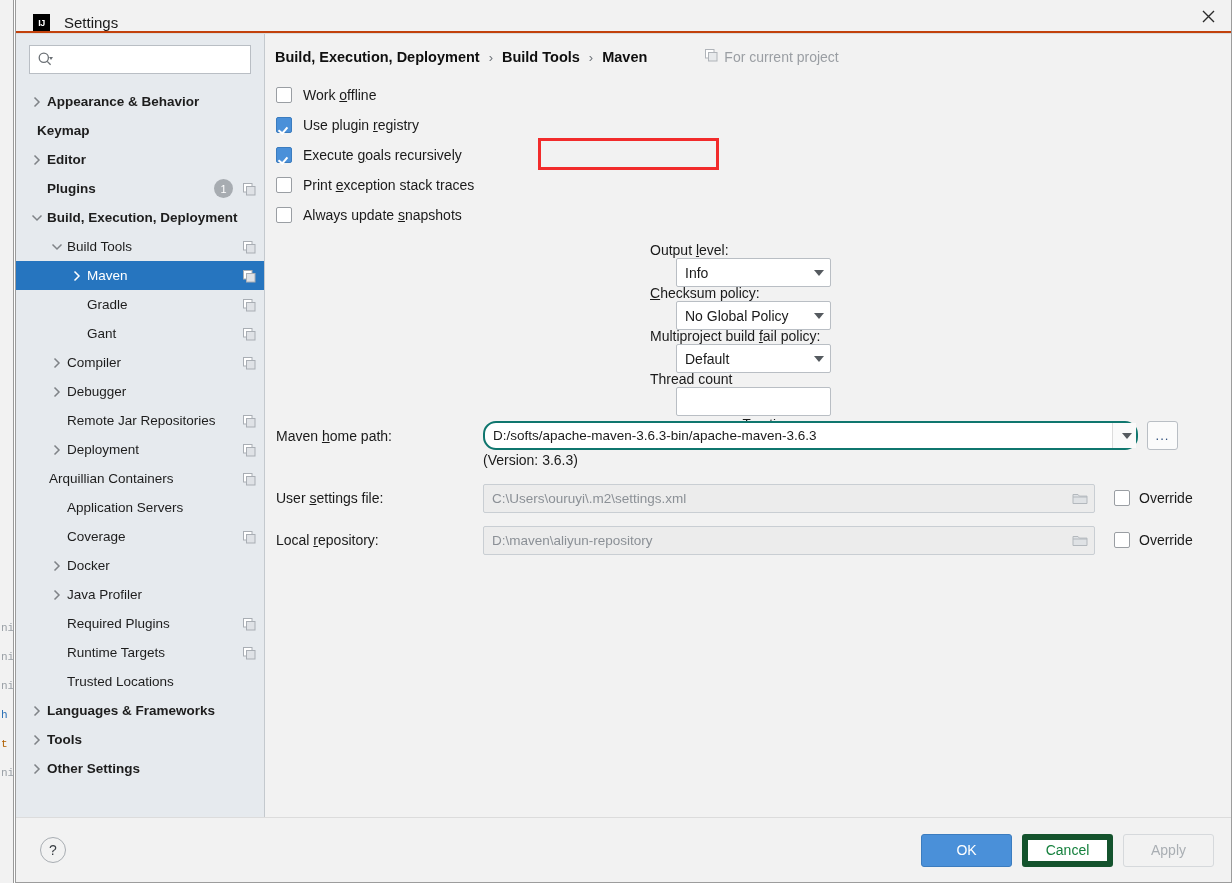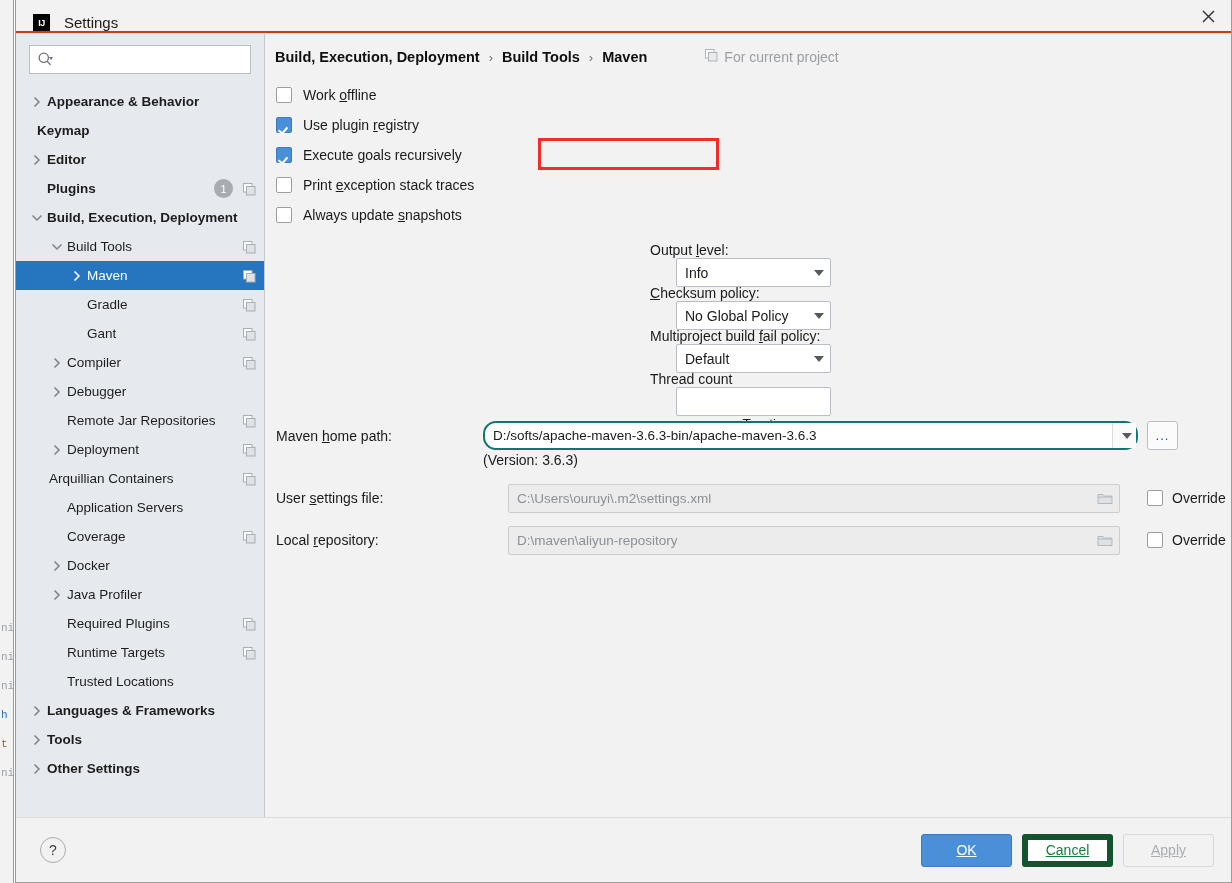--- a/index.html
+++ b/index.html
@@ -293,21 +293,21 @@
     letter-spacing: 1px;
     cursor: pointer;
     flex: 0 0 auto;
   }
   #version-note {
     font-size: 14px; color: #1a1a1a;
     margin-left: 207px; margin-top: -5px; margin-bottom: 9px;
   }
 
   
-  .path-row { display: flex; align-items: center; height: 42px; gap: 25px; }
+  .path-row { display: flex; align-items: center; height: 42px; }
   .path-field {
     width: 612px; height: 29px;
     background: #ececec;
     border: 1px solid #c9ced3;
     border-radius: 2px;
     display: flex; align-items: center;
     flex: 0 0 auto;
     padding-left: 8px;
   }
   .path-value {
@@ -315,21 +315,21 @@
     font-size: 13.5px; color: #8b9096;
     white-space: nowrap; overflow: hidden;
   }
   .folder-btn {
     width: 28px; min-width: 28px;
     display: flex; align-items: center; justify-content: center;
     cursor: pointer;
   }
   .override-wrap {
     display: flex; align-items: center;
-    margin-left: 2px;
+    margin-left: 19px;
   }
   .override-label { font-size: 14px; color: #1a1a1a; margin-left: 9px; }
 
   
   #footer {
     height: 65px; min-height: 65px;
     background: #f2f2f2;
     border-top: 1px solid #dcdcdc;
     display: flex; align-items: center;
     padding: 0 17px 0 24px;
@@ -346,21 +346,20 @@
   #footer-spacer { flex: 1 1 auto; }
   .btn {
     height: 33px;
     min-width: 91px;
     border-radius: 3px;
     display: flex; align-items: center; justify-content: center;
     font-size: 14px;
     cursor: pointer;
     margin-left: 10px;
     flex: 0 0 auto;
-    text-decoration: underline;
   }
   #ok-btn { background: #4a90d9; border: 1px solid #3b7cbf; color: #ffffff; }
   #cancel-btn { background: #ffffff; border: 6px solid #14532d; color: #15803d; }
   #apply-btn { background: #f2f2f2; border: 1px solid #d6d9dc; color: #a9aeb3; }
 </style>
 </head>
 <body>
 
 <div id="bg-ide">
   <div id="bg-left-gutter"></div>

